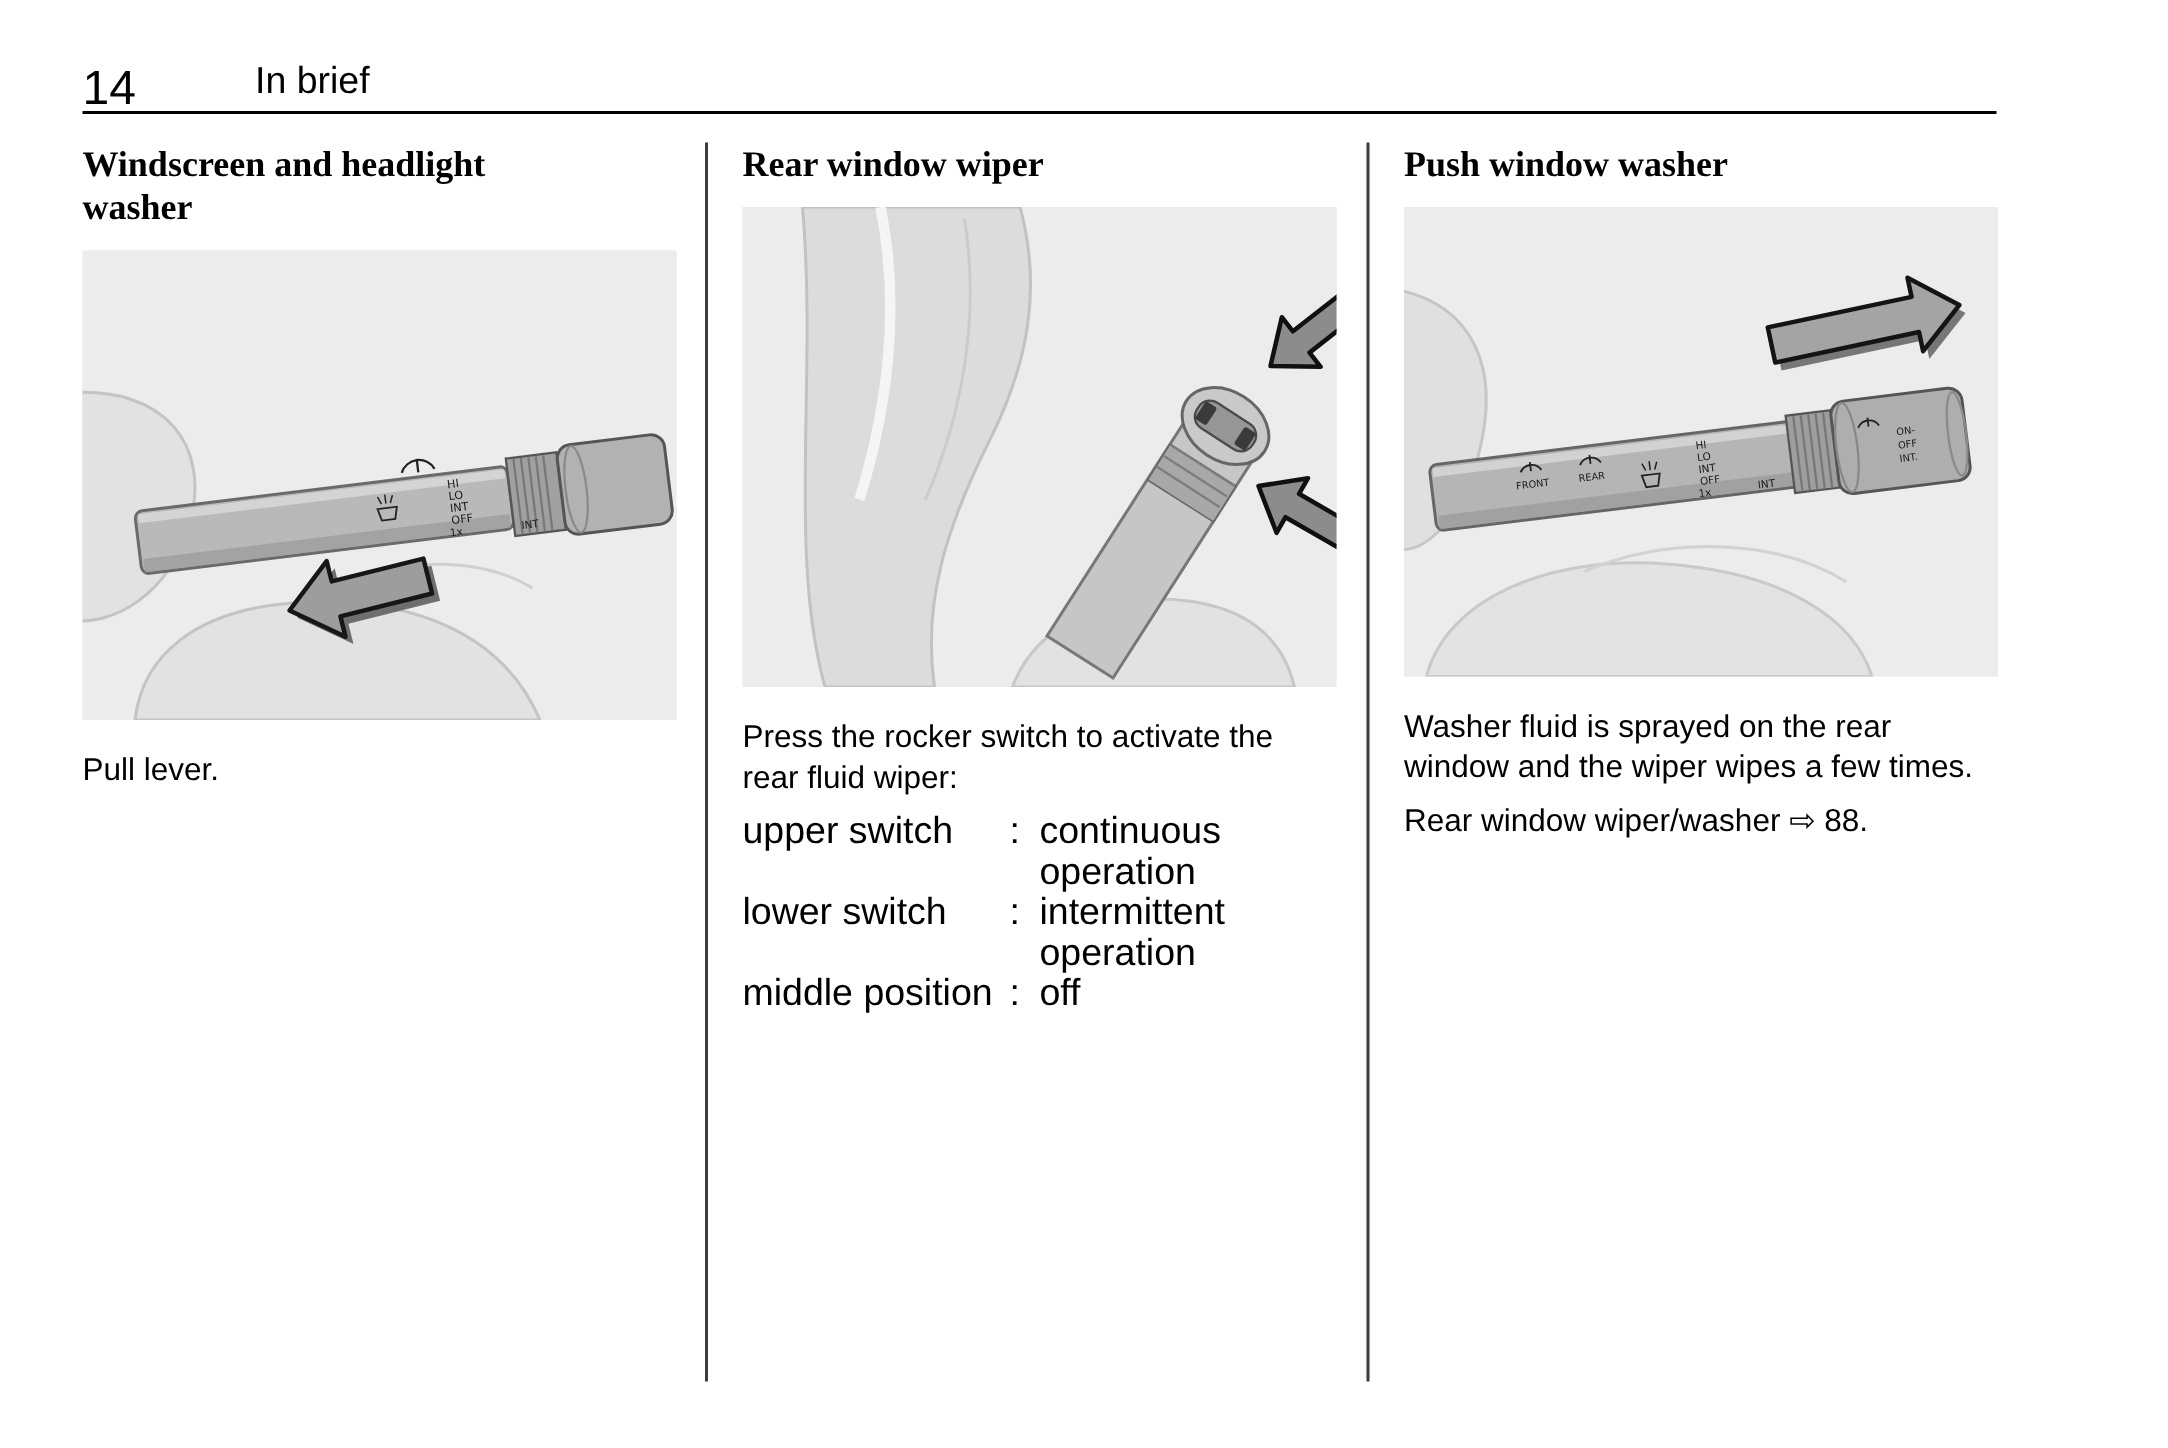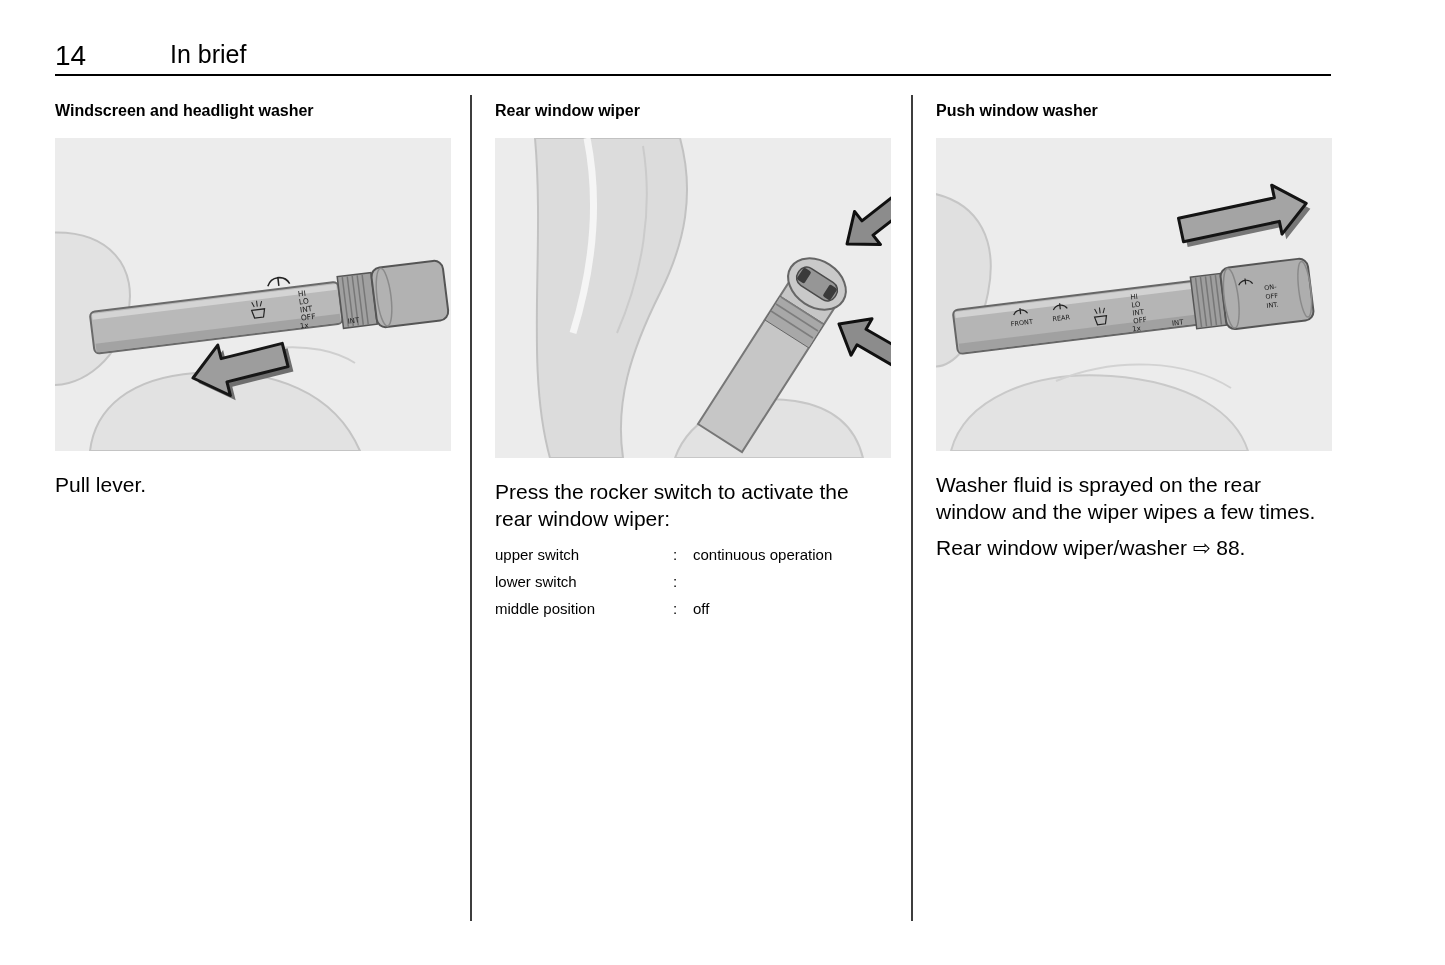--- a/index.html
+++ b/index.html
@@ -1,37 +1,37 @@
 <!DOCTYPE html>
 <html><head>
 <meta charset="utf-8">
 <style>
   * { margin:0; padding:0; box-sizing:border-box; }
   html,body { width:1445px; height:965px; background:#ffffff; overflow:hidden;
               font-family:"Liberation Sans","DejaVu Sans",sans-serif; color:#000; }
   .page { position:relative; width:1445px; height:965px; }
 
-  .page-number { position:absolute; left:55px; top:40px; font-size:28px; }
+  .page-number { position:absolute; left:55px; top:40px; font-size:32px; }
   .section-title { position:absolute; left:170px; top:40px; font-size:25px; font-weight:normal; }
   .header-rule { position:absolute; left:55px; top:74px; width:1276px; height:2px; background:#000; }
 
   .vdivider { position:absolute; top:95px; height:826px; width:2px; background:#3d3d3d; }
   .vd1 { left:470px; } .vd2 { left:911px; }
 
   .col { position:absolute; top:96px; width:396px; }
   .c1 { left:55px; } .c2 { left:495px; } .c3 { left:936px; }
 
-  .col-title { font-size:16px; font-weight:bold; line-height:29px; margin-bottom:13px; }
+  .col-title { font-size:24px; font-weight:bold; line-height:29px; margin-bottom:13px;font-family:Liberation Serif, serif; }
   .c1 .col-title { max-width:330px; }
 
   .illus { display:block; background:#ececec; margin-bottom:20px; }
 
   p.body { font-size:21px; line-height:27px; margin-bottom:9px; }
 
-  .def-table { font-size:15px; line-height:27px; margin-top:3px; }
+  .def-table { font-size:25px; line-height:27px; margin-top:3px; }
   .def-row { display:flex; }
   .term { flex:0 0 178px; }
   .colon { flex:0 0 20px; }
   .def { width:160px; }
 
   svg text { font-family:"DejaVu Sans",sans-serif; fill:#1a1a1a; }
 </style>
 </head>
 <body>
 
@@ -134,31 +134,32 @@
       </g>
 
       <g transform="translate(352 106) rotate(-38)">
         <polygon points="0,0 26,-21 26,-9 70,-9 70,9 26,9 26,21" fill="#8c8c8c" stroke="#101010" stroke-width="3" stroke-linejoin="round"></polygon>
       </g>
       <g transform="translate(344 186) rotate(30)">
         <polygon points="0,0 26,-21 26,-9 70,-9 70,9 26,9 26,21" fill="#8c8c8c" stroke="#101010" stroke-width="3" stroke-linejoin="round"></polygon>
       </g>
     </svg>
 
-    <p class="body">Press the rocker switch to activate the rear window wiper:</p>
+    <p class="body">Press the rocker switch to activate the rear fluid wiper:</p>
 
     <div class="def-table">
       <div class="def-row">
         <span class="term">upper switch</span>
         <span class="colon">:</span>
         <span class="def">continuous operation</span>
       </div>
       <div class="def-row">
         <span class="term">lower switch</span>
         <span class="colon">:</span>
+        <span class="def">intermittent operation</span>
       </div>
       <div class="def-row">
         <span class="term">middle position</span>
         <span class="colon">:</span>
         <span class="def">off</span>
       </div>
     </div>
   </div>
 
   <div class="col c3">

